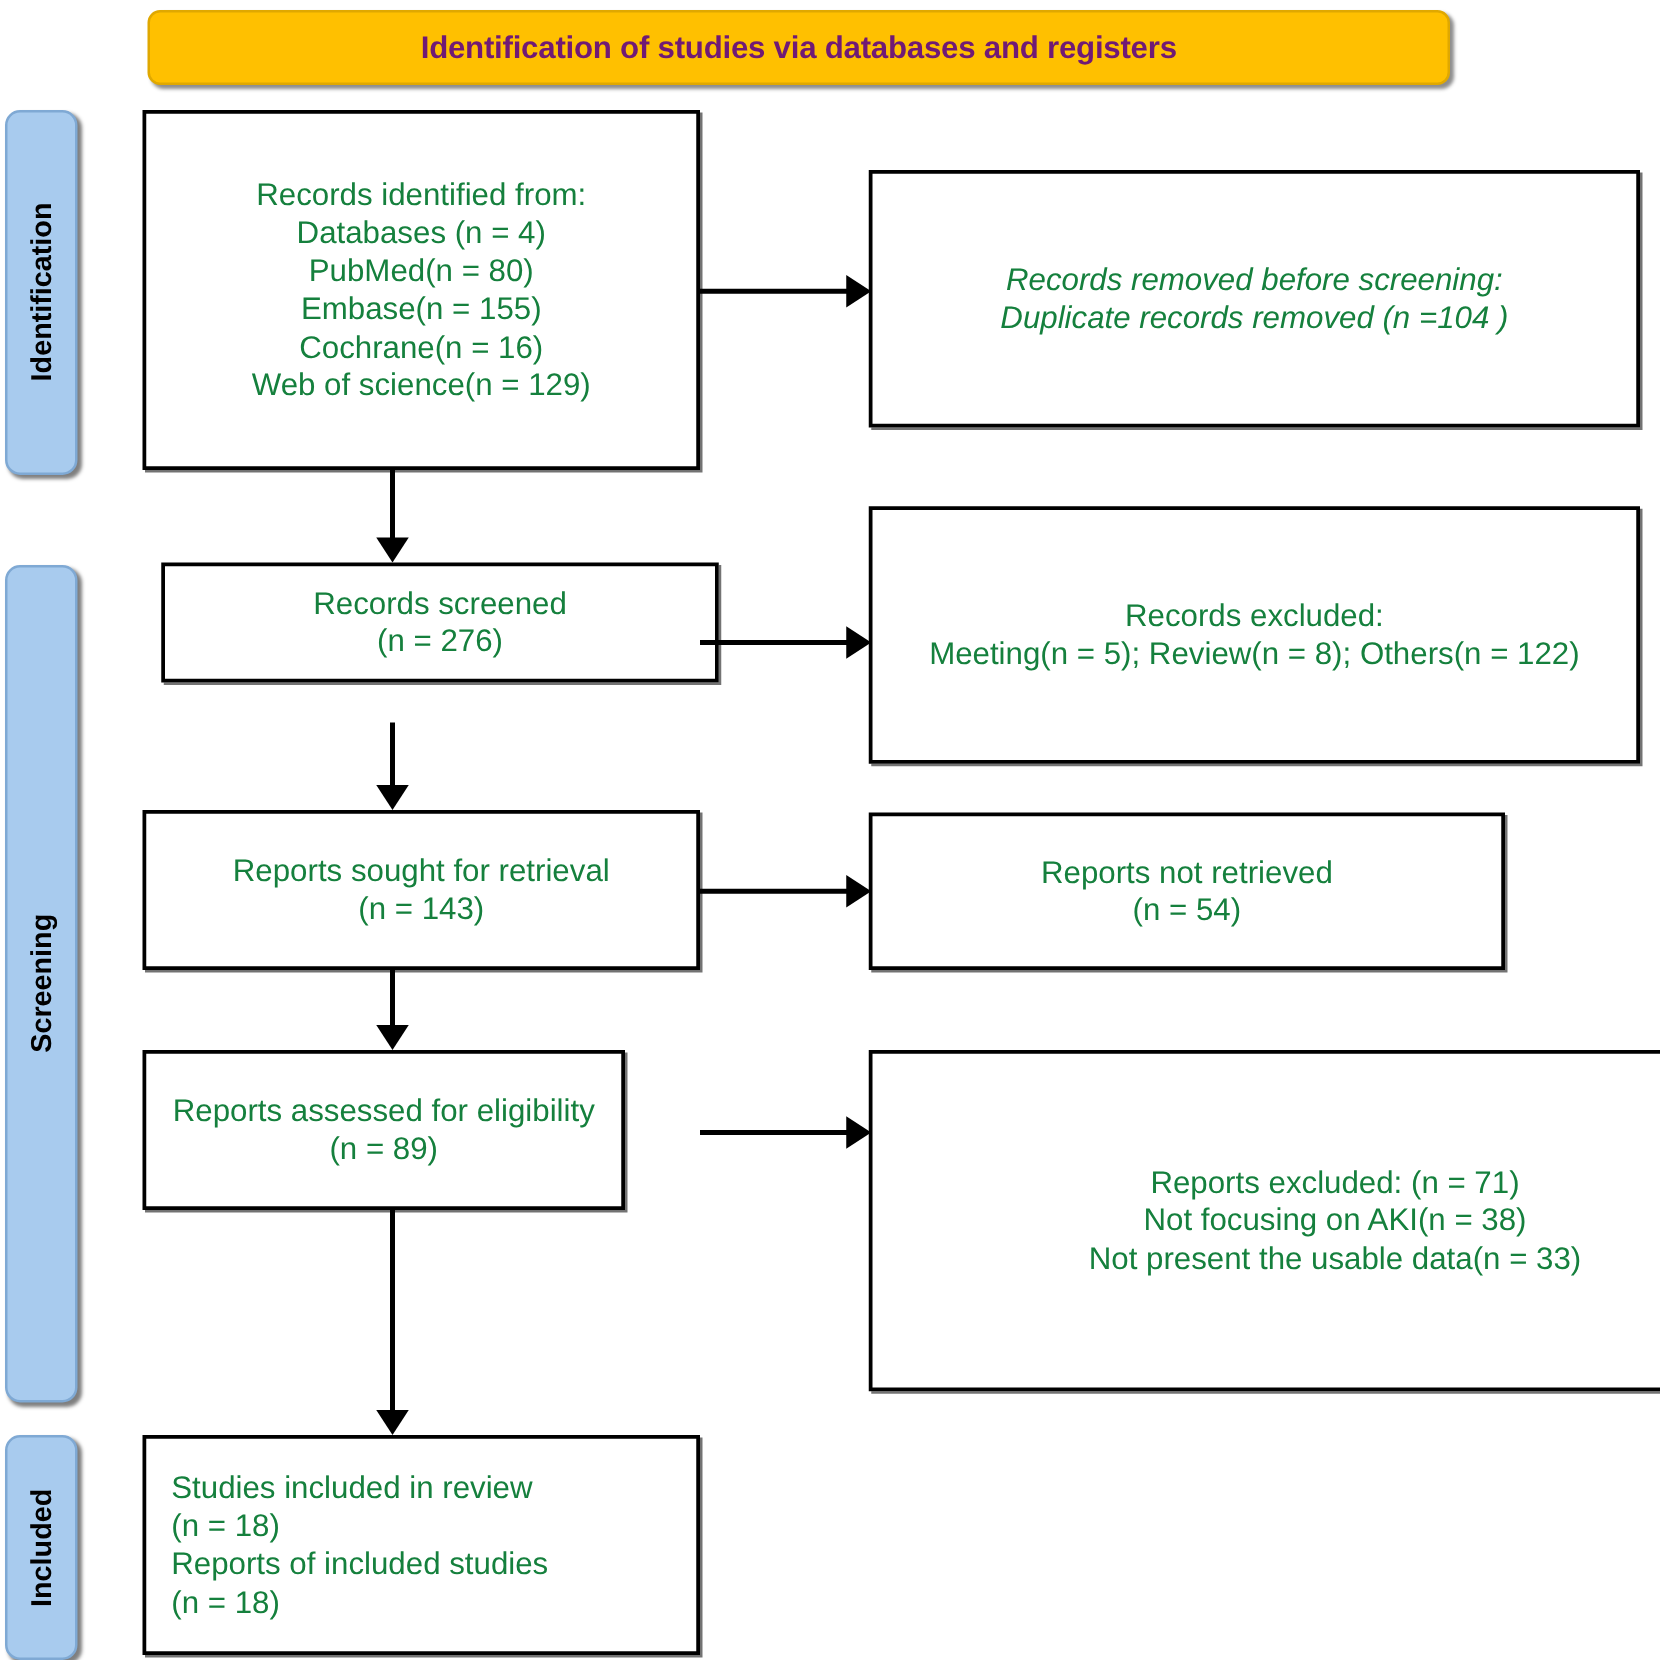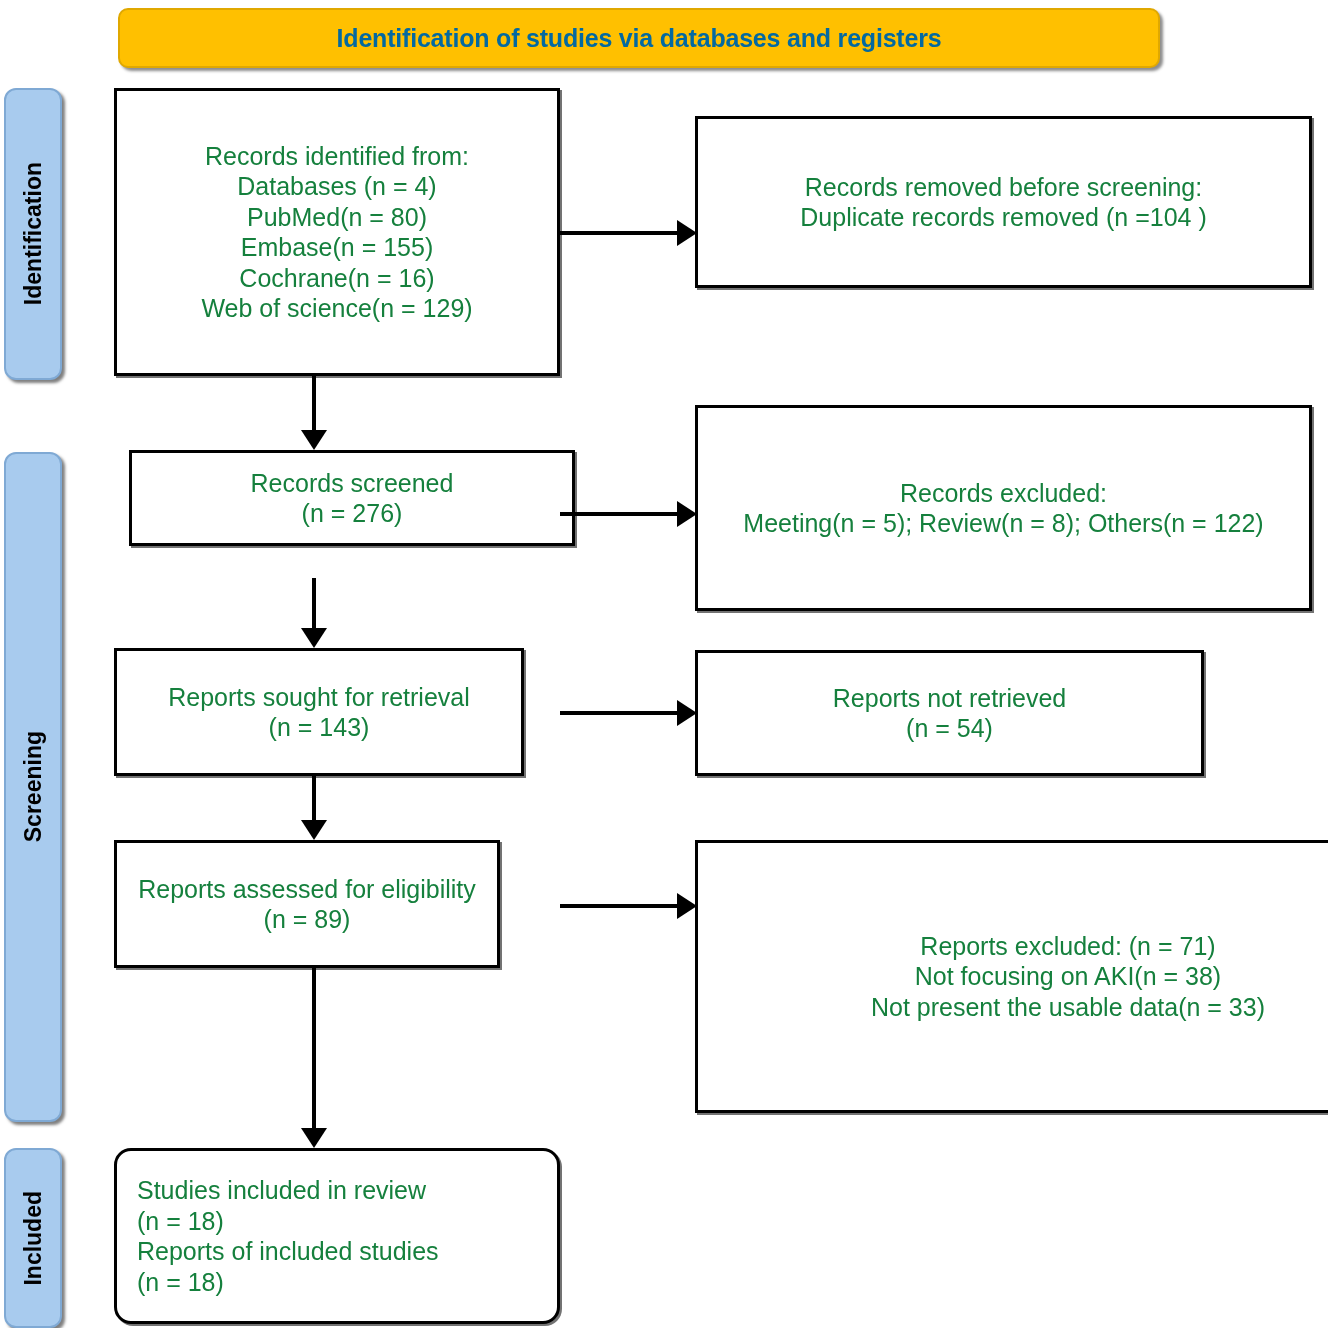--- a/index.html
+++ b/index.html
@@ -28,21 +28,21 @@
     border-radius: 10px;
     box-shadow: 3px 3px 3px rgba(0,0,0,0.45);
     display: flex;
     align-items: center;
     justify-content: center;
   }
   .header-banner .title {
     font-size: 25px;
     font-weight: bold;
     letter-spacing: -0.2px;
-    color: #0369a1;
+    color: #701a75;
     text-align: center;
   }
 
   
   .phase-bar {
     position: absolute;
     background: #A8CBEE;
     border: 2px solid #7fa9d4;
     border-radius: 12px;
     box-shadow: 3px 3px 3px rgba(0,0,0,0.5);
@@ -75,32 +75,32 @@
     justify-content: center;
     padding: 4px 8px;
   }
   .flow-box .box-text {
     font-size: 25px;
     line-height: 1.22;
     text-align: center;
     white-space: pre-line;
     color: #15803d;
   }
-  .flow-box.align-left { justify-content: flex-start; border-radius: 17px; }
+  .flow-box.align-left { justify-content: flex-start; }
   .flow-box.align-left .box-text { text-align: left; padding-left: 12px; }
 
   
   #box-identified    { left: 114px; top: 88px;   width: 446px; height: 288px; }
   #box-screened      { left: 129px; top: 450px;  width: 446px; height: 96px; }
-  #box-sought        { left: 114px; top: 648px;  width: 410px; height: 128px; }
+  #box-sought        { left: 114px; top: 648px;  width: 446px; height: 128px; }
   #box-assessed      { left: 114px; top: 840px;  width: 386px; height: 128px; }
   #box-included      { left: 114px; top: 1148px; width: 446px; height: 176px; }
 
   
-  #box-removed       { left: 695px; top: 116px;  width: 617px; height: 172px; }
+  #box-removed       { left: 695px; top: 136px;  width: 617px; height: 206px; font-style: italic; }
   #box-excluded-rec  { left: 695px; top: 405px;  width: 617px; height: 206px; }
   #box-not-retrieved { left: 695px; top: 650px;  width: 509px; height: 126px; }
   #box-excluded-rep  { left: 695px; top: 840px;  width: 746px; height: 273px; }
 
   
   .arrow-v, .arrow-h {
     position: absolute;
   }
   .arrow-v .shaft {
     position: absolute;

